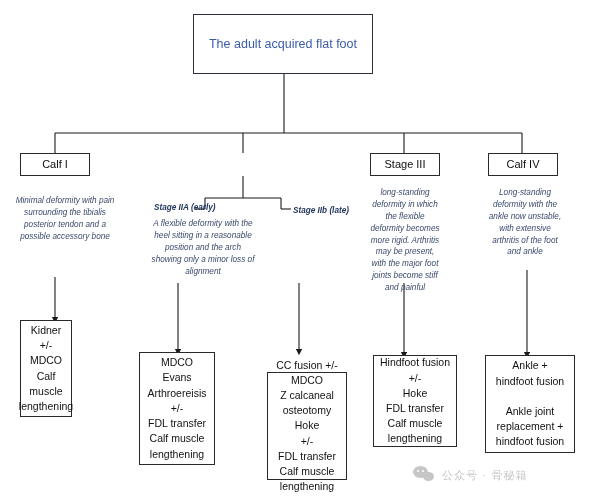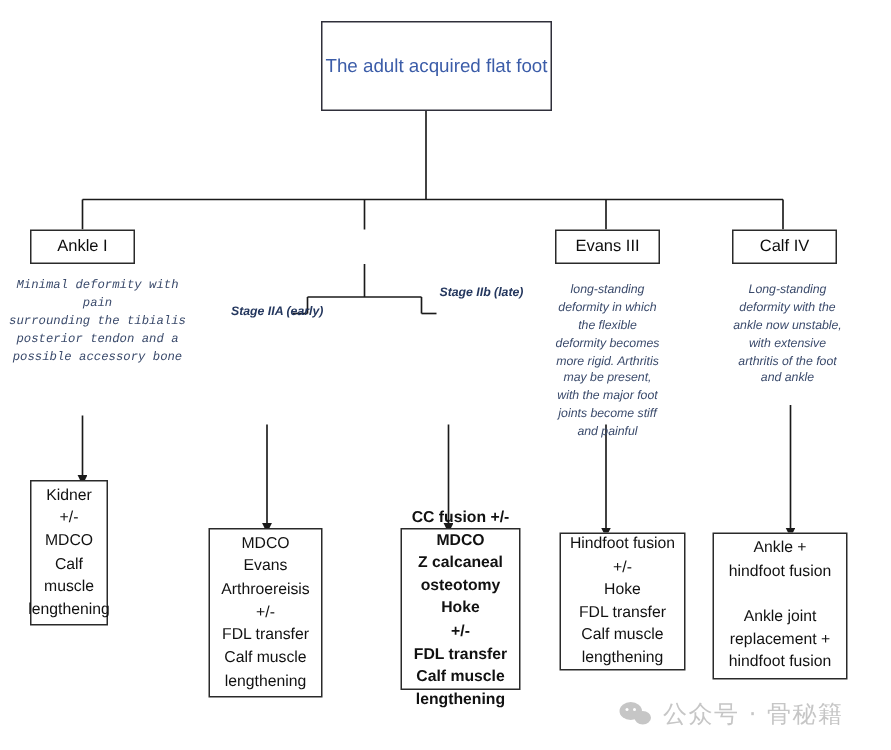--- a/index.html
+++ b/index.html
@@ -73,21 +73,21 @@
     font-size: 8.2px;
     color: #24375e;
     white-space: nowrap;
   }
   .watermark {
     position: absolute;
     display: flex;
     align-items: center;
     gap: 7px;
     color: #c6c6c6;
-    font-size: 16px;
+    font-size: 11px;
     font-family: "DejaVu Sans", sans-serif;
     letter-spacing: 1px;
     user-select: none;
   }
   .wm-icon {
     width: 22px;
     height: 18px;
     position: relative;
   }
   .wm-icon .b1, .wm-icon .b2 {
@@ -137,78 +137,83 @@
       <path d="M281,209 L291,209"></path>
 
       <path d="M55,277 L55,320" marker-end="url(#arrowhead)"></path>
       <path d="M178,283 L178,352" marker-end="url(#arrowhead)"></path>
       <path d="M299,283 L299,352" marker-end="url(#arrowhead)"></path>
       <path d="M404,283 L404,355" marker-end="url(#arrowhead)"></path>
       <path d="M527,270 L527,355" marker-end="url(#arrowhead)"></path>
     </g>
   </svg>
 
-  <div class="box title-box" style="left:214px; top:14px; width:154px; height:60px;">The adult acquired flat foot</div>
-
-  <div class="box stage-box" style="left:20px; top:153px; width:70px; height:23px;">Ankle I</div>
-  <div class="box stage-box" style="left:370px; top:153px; width:70px; height:23px;">Evans III</div>
+  <div class="box title-box" style="left:193px; top:14px; width:180px; height:60px;">The adult acquired flat foot</div>
+
+  <div class="box stage-box" style="left:20px; top:153px; width:70px; height:23px;">Calf I</div>
+  <div class="box stage-box" style="left:370px; top:153px; width:70px; height:23px;">Stage III</div>
   <div class="box stage-box" style="left:488px; top:153px; width:70px; height:23px;">Calf IV</div>
 
-  <div class="desc" style="left:3px; top:185px; width:124px;font-family:Liberation Mono, monospace;">Minimal deformity with pain
+  <div class="desc" style="left:3px; top:195px; width:124px;">Minimal deformity with pain
 surrounding the tibialis
 posterior tendon and a
 possible accessory bone</div>
   <div class="desc" style="left:358px; top:187px; width:94px;">long-standing
 deformity in which
 the flexible
 deformity becomes
 more rigid. Arthritis
 may be present,
 with the major foot
 joints become stiff
 and painful</div>
   <div class="desc" style="left:477px; top:187px; width:96px;">Long-standing
 deformity with the
 ankle now unstable,
 with extensive
 arthritis of the foot
 and ankle</div>
 
   <div class="substage-label" style="left:154px; top:203px;font-style:italic;">Stage IIA (early)</div>
-
-  <div class="substage-label" style="left:293px; top:190px;">Stage IIb (late)</div>
+  <div class="desc" style="left:137px; top:218px; width:132px;">A flexible deformity with the
+heel sitting in a reasonable
+position and the arch
+showing only a minor loss of
+alignment</div>
+
+  <div class="substage-label" style="left:293px; top:206px;">Stage IIb (late)</div>
 
   <div class="box treat-box" style="left:20px; top:320px; width:52px; height:97px;">Kidner
 +/-
 MDCO
 Calf muscle
 lengthening</div>
   <div class="box treat-box" style="left:139px; top:352px; width:76px; height:113px;">MDCO
 Evans
 Arthroereisis
 +/-
 FDL transfer
 Calf muscle
 lengthening</div>
-  <div class="box treat-box" style="left:267px; top:352px; width:80px; height:108px;font-weight:bold;">CC fusion +/-
+  <div class="box treat-box" style="left:267px; top:372px; width:80px; height:108px;">CC fusion +/-
 MDCO
 Z calcaneal
 osteotomy
 Hoke
 +/-
 FDL transfer
 Calf muscle
 lengthening</div>
   <div class="box treat-box" style="left:373px; top:355px; width:84px; height:92px;">Hindfoot fusion
 +/-
 Hoke
 FDL transfer
 Calf muscle
 lengthening</div>
-  <div class="box treat-box" style="left:475px; top:355px; width:90px; height:98px;">Ankle +
+  <div class="box treat-box" style="left:485px; top:355px; width:90px; height:98px;">Ankle +
 hindfoot fusion
 
 Ankle joint
 replacement +
 hindfoot fusion</div>
 
   <div class="watermark" style="left:413px; top:466px;">
     <span class="wm-icon">
       <span class="b1"></span>
       <span class="d1"></span>

